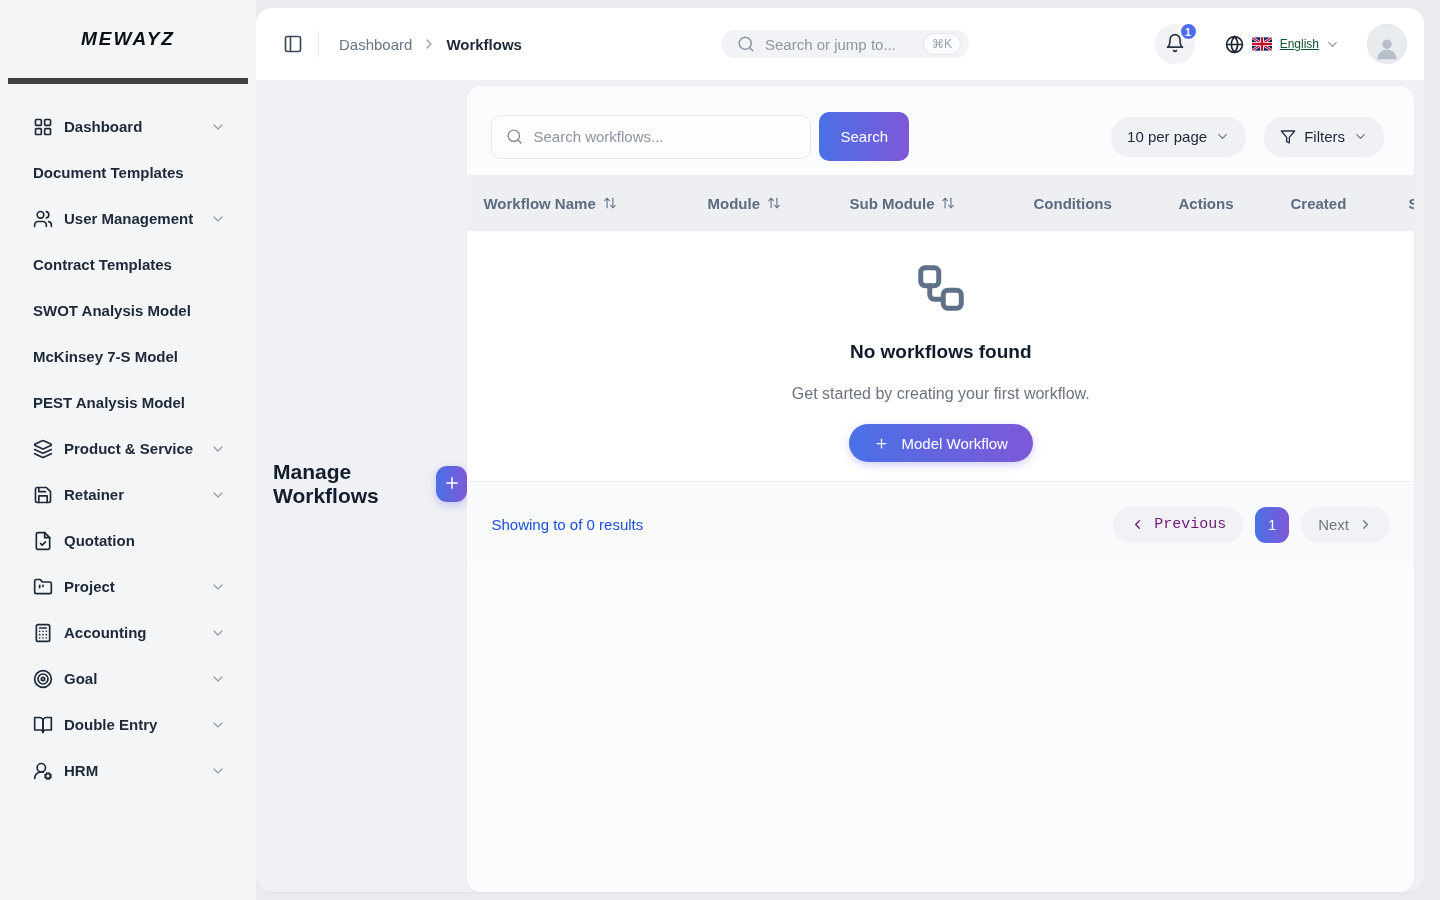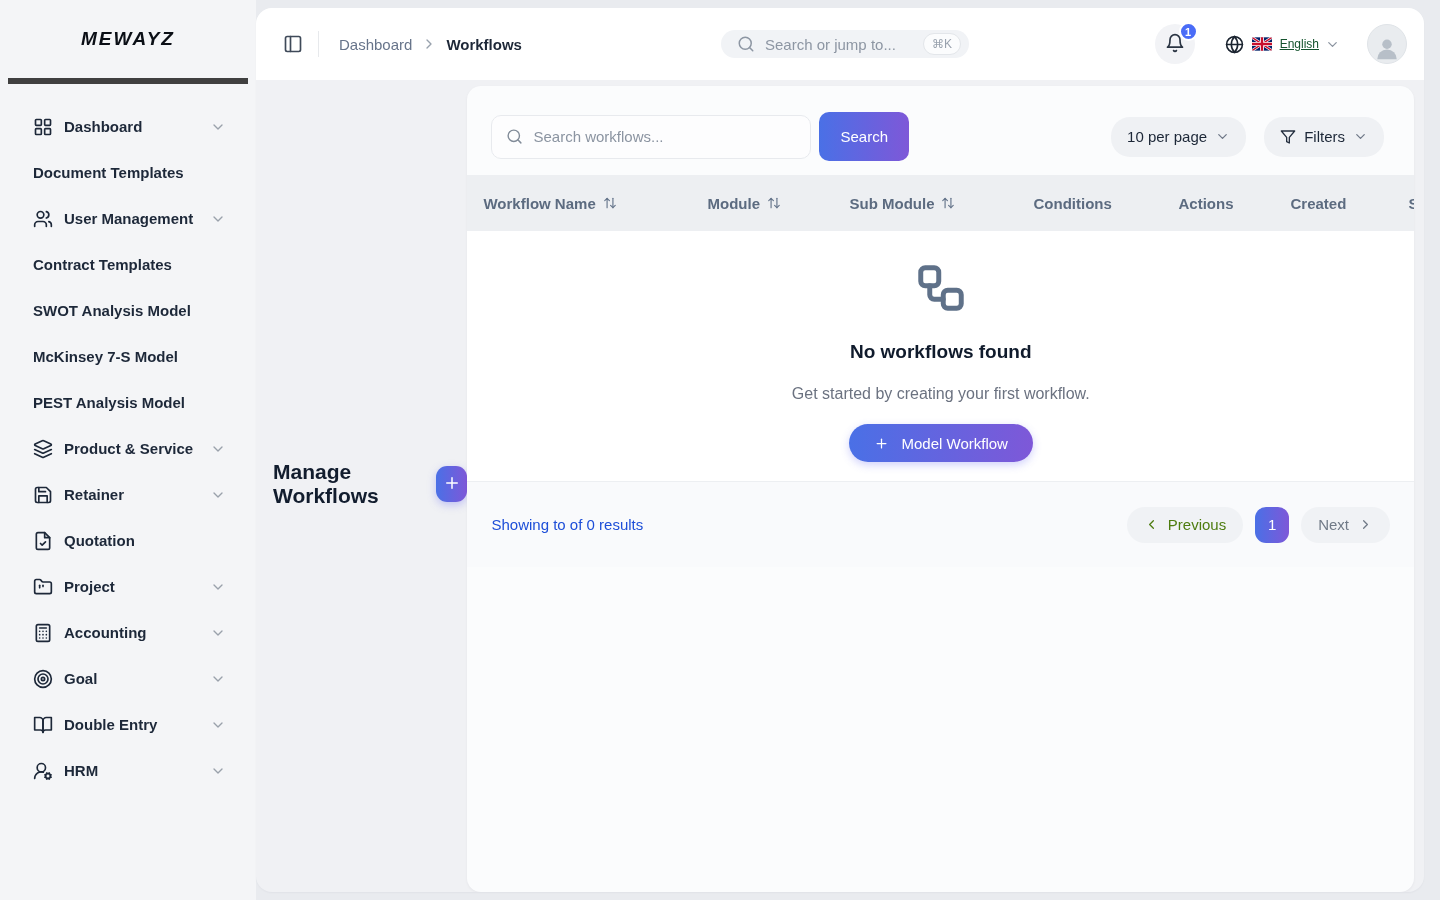--- a/index.html
+++ b/index.html
@@ -89,21 +89,21 @@
   .empty-sub { margin-top:22px; font-size:16px; color:#6b7280; }
   .cta { margin-top:21px; height:38px; padding:0 25px; border:none; border-radius:19px; cursor:pointer; color:#fff; font-size:15px; font-family:inherit;
     background:linear-gradient(90deg,var(--accent-start,#4a70e6),var(--accent-end,#7e58d8));
     display:inline-flex; align-items:center; gap:13px; box-shadow:0 3px 8px rgba(99,102,241,.3); }
   .cta svg { width:15px; height:15px; }
 
   .cfoot { display:flex; align-items:center; justify-content:space-between; background:#f9fafc; border-top:1px solid #edeff2; padding:0 24px; height:86px; }
   .showing { font-size:15px; color:#1d4ed8; }
   .pager { display:flex; align-items:center; gap:12px; }
   .pg-btn { height:36px; border-radius:18px; background:#f0f2f5; border:none; cursor:pointer; display:flex; align-items:center; gap:9px; padding:0 17px; font-size:15px; font-family:inherit; }
-  .pg-prev { color:#4d7c0f; }
+  .pg-prev { color:#701a75;font-family:Liberation Mono, monospace; }
   .pg-next { color:#707a87; }
   .pg-btn .p-chev { width:15px; height:15px; }
   .pg-btn .p-chev svg { width:15px; height:15px; display:block; }
   .pg-num { width:34px; height:36px; border:none; border-radius:11px; cursor:pointer; color:#fff; font-size:15px; font-family:inherit;
     background:linear-gradient(90deg,var(--accent-start,#4a70e6),var(--accent-end,#7e58d8));
     display:flex; align-items:center; justify-content:center; }
 </style>
 </head>
 <body>
 

